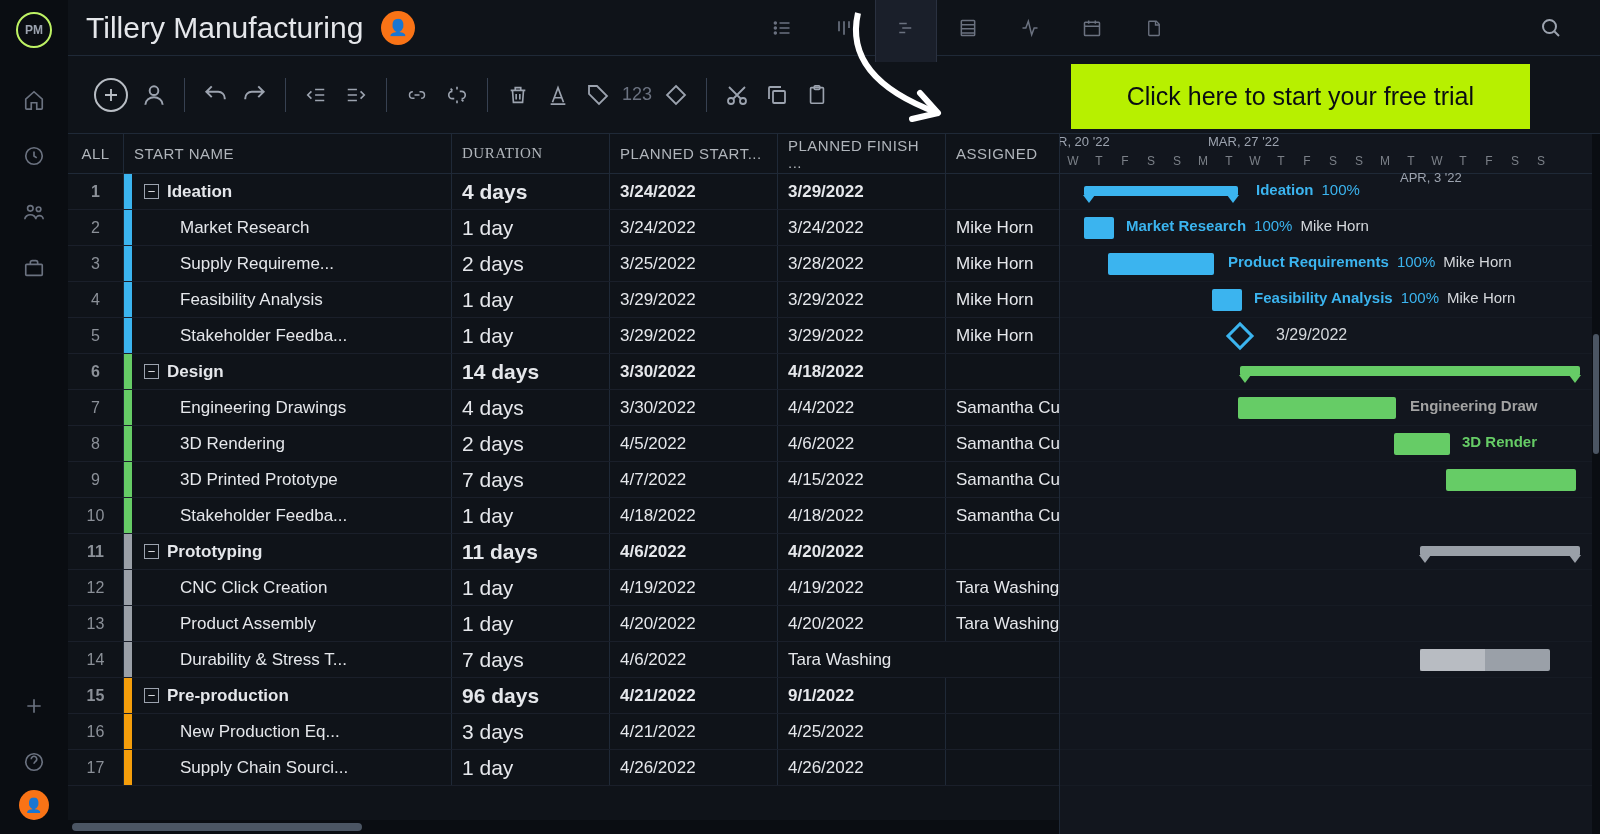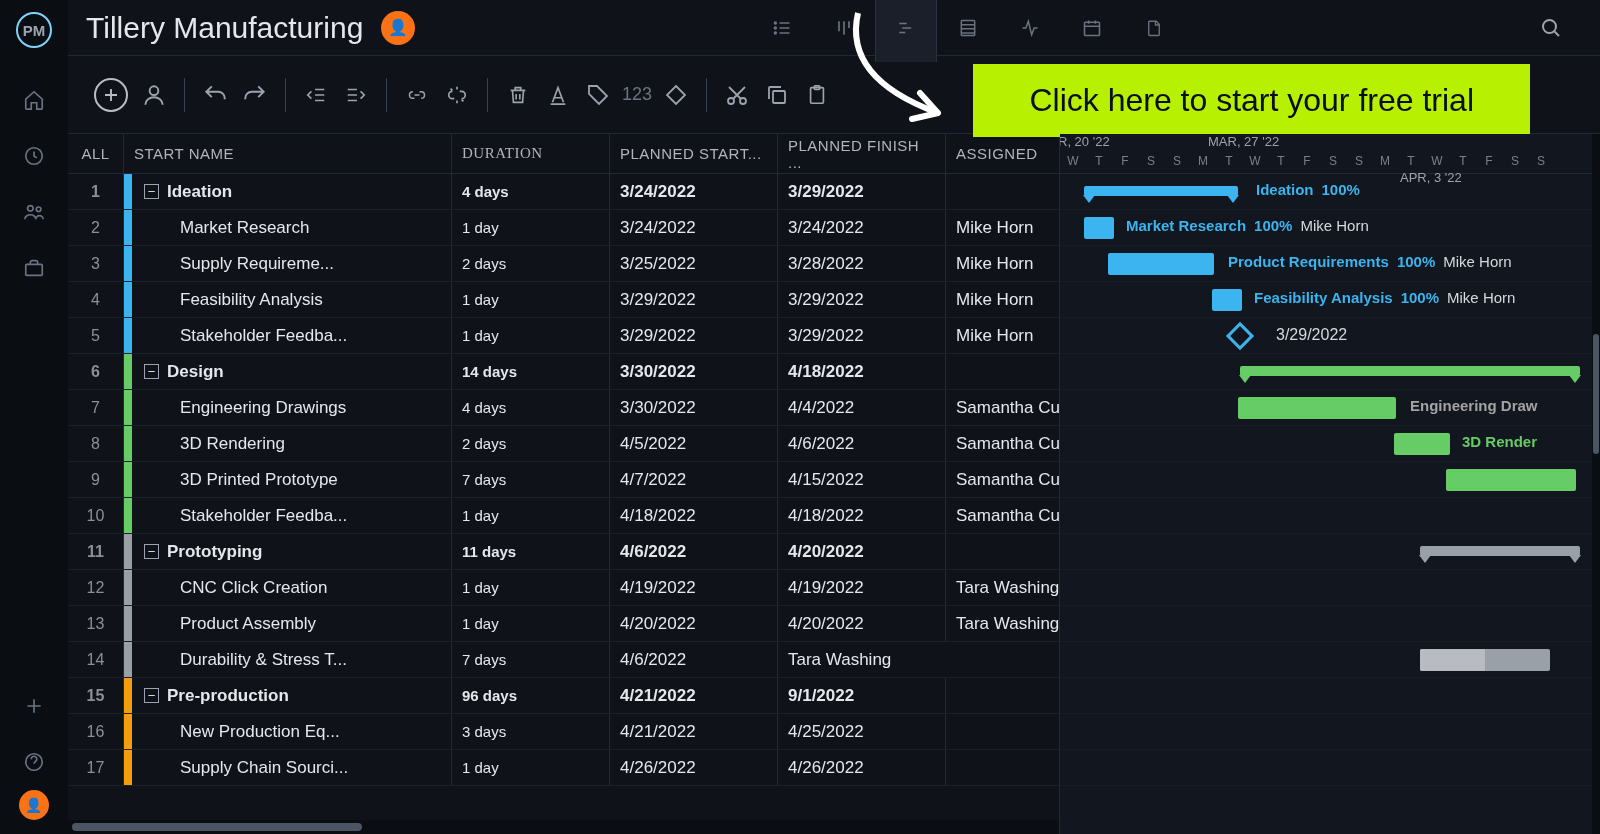--- a/index.html
+++ b/index.html
@@ -2,21 +2,21 @@
 <html><head>
 <meta charset="utf-8">
 <style>
 * { margin: 0; padding: 0; box-sizing: border-box; }
 body { font-family: -apple-system, BlinkMacSystemFont, "Segoe UI", Arial, sans-serif; background: #0f1319; color: #c8ccd0; overflow: hidden; width: 1600px; height: 834px; }
 
 .app { display: flex; height: 100%; }
 
 
 .sidebar { width: 68px; background: #0a0d12; display: flex; flex-direction: column; align-items: center; padding-top: 12px; }
-.sidebar .logo { width: 36px; height: 36px; border: 2px solid #7dd3fc; border-radius: 50%; display:flex;align-items:center;justify-content:center;color:#9ca3af;font-size:15px;font-weight:600;margin-bottom:24px;}
+.sidebar .logo { width: 36px; height: 36px; border: 2px solid #bef264; border-radius: 50%; display:flex;align-items:center;justify-content:center;color:#9ca3af;font-size:12px;font-weight:600;margin-bottom:24px;}
 .sidebar .nav-icon { width: 40px; height: 40px; display:flex;align-items:center;justify-content:center;margin:8px 0;color:#6b7280; cursor:pointer;}
 .sidebar .spacer { flex: 1; }
 .sidebar .avatar-small { width:30px;height:30px;border-radius:50%;background:#f97316;display:flex;align-items:center;justify-content:center;margin-bottom:14px;font-size:14px;}
 
 
 .main { flex: 1; display: flex; flex-direction: column; }
 
 
 .header { height: 56px; display:flex; align-items:center; padding: 0 18px; border-bottom:1px solid #1f2937;}
 .header .title { font-size: 30px; font-weight: 400; color:#e5e7eb; margin-right:18px;}
@@ -25,21 +25,21 @@
 .header .view-btn.active{background:#1a1f2a;border-left:1px solid #2a3140;border-right:1px solid #2a3140;}
 .header .search-btn{width:62px;height:68px;display:flex;align-items:center;justify-content:center;color:#9ca3af;cursor:pointer;margin-left:auto;}
 
 
 .toolbar-wrap { position:relative; height:78px; display:flex; align-items:center; padding:0 26px; border-bottom:1px solid #1f2937;}
 .toolbar-wrap .tbtn { width:40px; height:40px; display:flex;align-items:center;justify-content:center;color:#9ca3af;cursor:pointer;}
 .toolbar-wrap .tbtn.circle{border:2.5px solid #b8bdc4;border-radius:50%;width:34px;height:34px;margin-right:6px;color:#b8bdc4;}
 .toolbar-wrap .sep{width:1px;height:34px;background:#374151;margin:0 10px;}
 .toolbar-wrap .num{color:#6b7280;font-size:18px;margin:0 4px;}
 .arrow-overlay{position:absolute;left:760px;top:-48px;pointer-events:none;}
-.cta{position:absolute;right:70px;top:8px;background:#b7f000;color:#0a0d12;font-size:32px;padding:18px 56px;cursor:pointer;font-weight:400;}
+.cta{position:absolute;right:70px;top:8px;background:#b7f000;color:#0a0d12;font-size:25px;padding:18px 56px;cursor:pointer;font-weight:400;}
 
 
 .content { flex:1; display:flex; overflow:hidden;}
 .grid-side { width: 992px; display:flex;flex-direction:column;overflow:hidden;border-right:1px solid #1f2937;}
 .gheader { display:flex; height:40px; border-bottom:1px solid #1f2937;}
 .gheader .gh { display:flex;align-items:center;padding:0 10px;color:#b0b5bb;font-size:15px;font-weight:500;border-right:1px solid #1f2937;letter-spacing:.5px;}
 .gh.all{width:56px;justify-content:center;}
 .gh.name{width:328px;}
 .gh.dur{width:158px;font-family:Liberation Serif, serif;}
 .gh.ps{width:168px;}
@@ -47,21 +47,21 @@
 .gh.as{flex:1;border-right:none;}
 
 .grid-body{flex:1;overflow-y:auto;}
 .grow { display:flex; height:36px; align-items:center; border-bottom:1px solid #1a1f2a;}
 .grow.summary{font-weight:700;}
 .grow .rn { width:56px;text-align:center;color:#8b9098;font-size:16px;border-right:1px solid #1f2937;height:100%;display:flex;align-items:center;justify-content:center;}
 .grow .bar { width:8px; height:100%;}
 .grow .tn { width:320px; padding-left:12px;font-size:17px;display:flex;align-items:center;color:#e5e7eb;height:100%;border-right:1px solid #1f2937;white-space:nowrap;overflow:hidden;text-overflow:ellipsis;}
 .grow.child .tn{padding-left:48px;font-weight:400;}
 .grow .collapse{width:15px;height:15px;border:1px solid #9ca3af;display:inline-flex;align-items:center;justify-content:center;margin-right:8px;font-size:13px;line-height:1;font-weight:400;}
-.grow .dur{width:158px;padding-left:10px;font-size:15px;color:#e5e7eb;border-right:1px solid #1f2937;height:100%;display:flex;align-items:center;}
+.grow .dur{width:158px;padding-left:10px;font-size:21px;color:#e5e7eb;border-right:1px solid #1f2937;height:100%;display:flex;align-items:center;}
 .grow .ps{width:168px;padding-left:10px;font-size:17px;color:#e5e7eb;border-right:1px solid #1f2937;height:100%;display:flex;align-items:center;}
 .grow .pf{width:168px;padding-left:10px;font-size:17px;color:#e5e7eb;border-right:1px solid #1f2937;height:100%;display:flex;align-items:center;}
 .grow .as{flex:1;padding-left:10px;font-size:17px;color:#e5e7eb;height:100%;display:flex;align-items:center;white-space:nowrap;overflow:hidden;}
 .hscroll{height:14px;background:#0a0d12;position:relative;}
 .hscroll .thumb{position:absolute;left:4px;top:3px;height:8px;width:290px;background:#4b5563;border-radius:4px;}
 
 
 .gantt-side { flex:1; display:flex;flex-direction:column;overflow:hidden;position:relative;background:#12161e;}
 .gantt-header{height:40px;display:flex;flex-direction:column;border-bottom:1px solid #1f2937;}
 .gantt-header .months{height:20px;display:flex;font-size:13px;color:#9ca3af;}
@@ -71,21 +71,21 @@
 .gantt-body{flex:1;position:relative;}
 .glane{height:36px;position:relative;border-bottom:1px solid #161b24;}
 .gbar{position:absolute;height:22px;top:7px;border-radius:2px;}
 .gbar.summary{height:10px;top:12px;}
 .gbar.summary::before,.gbar.summary::after{content:"";position:absolute;width:0;height:0;border-left:6px solid transparent;border-right:6px solid transparent;top:9px;}
 .gbar.summary::before{left:-1px;border-top:8px solid currentColor;}
 .gbar.summary::after{right:-1px;border-top:8px solid currentColor;}
 .gbar .progress{position:absolute;left:0;top:0;bottom:0;background:rgba(255,255,255,0.3);}
 .glabel{position:absolute;font-size:15px;white-space:nowrap;display:flex;align-items:center;gap:8px;top:7px;}
 .glabel .tname{font-weight:700;}
-.glabel .pct{font-weight:700;}
+.glabel .pct{font-weight:400;}
 .glabel .asgn{color:#d5d8dc;font-weight:400;}
 .milestone{position:absolute;width:20px;height:20px;transform:rotate(45deg);border:3px solid #3bb4ef;top:8px;}
 .mlabel{position:absolute;font-size:16px;color:#d5d8dc;}
 .vscroll{position:absolute;right:0;top:0;width:8px;height:100%;background:#0a0d12;}
 .vscroll .thumb{position:absolute;left:1px;top:200px;width:6px;height:120px;background:#4b5563;border-radius:3px;}
 svg{display:block;}
 </style>
 </head>
 <body>
 

